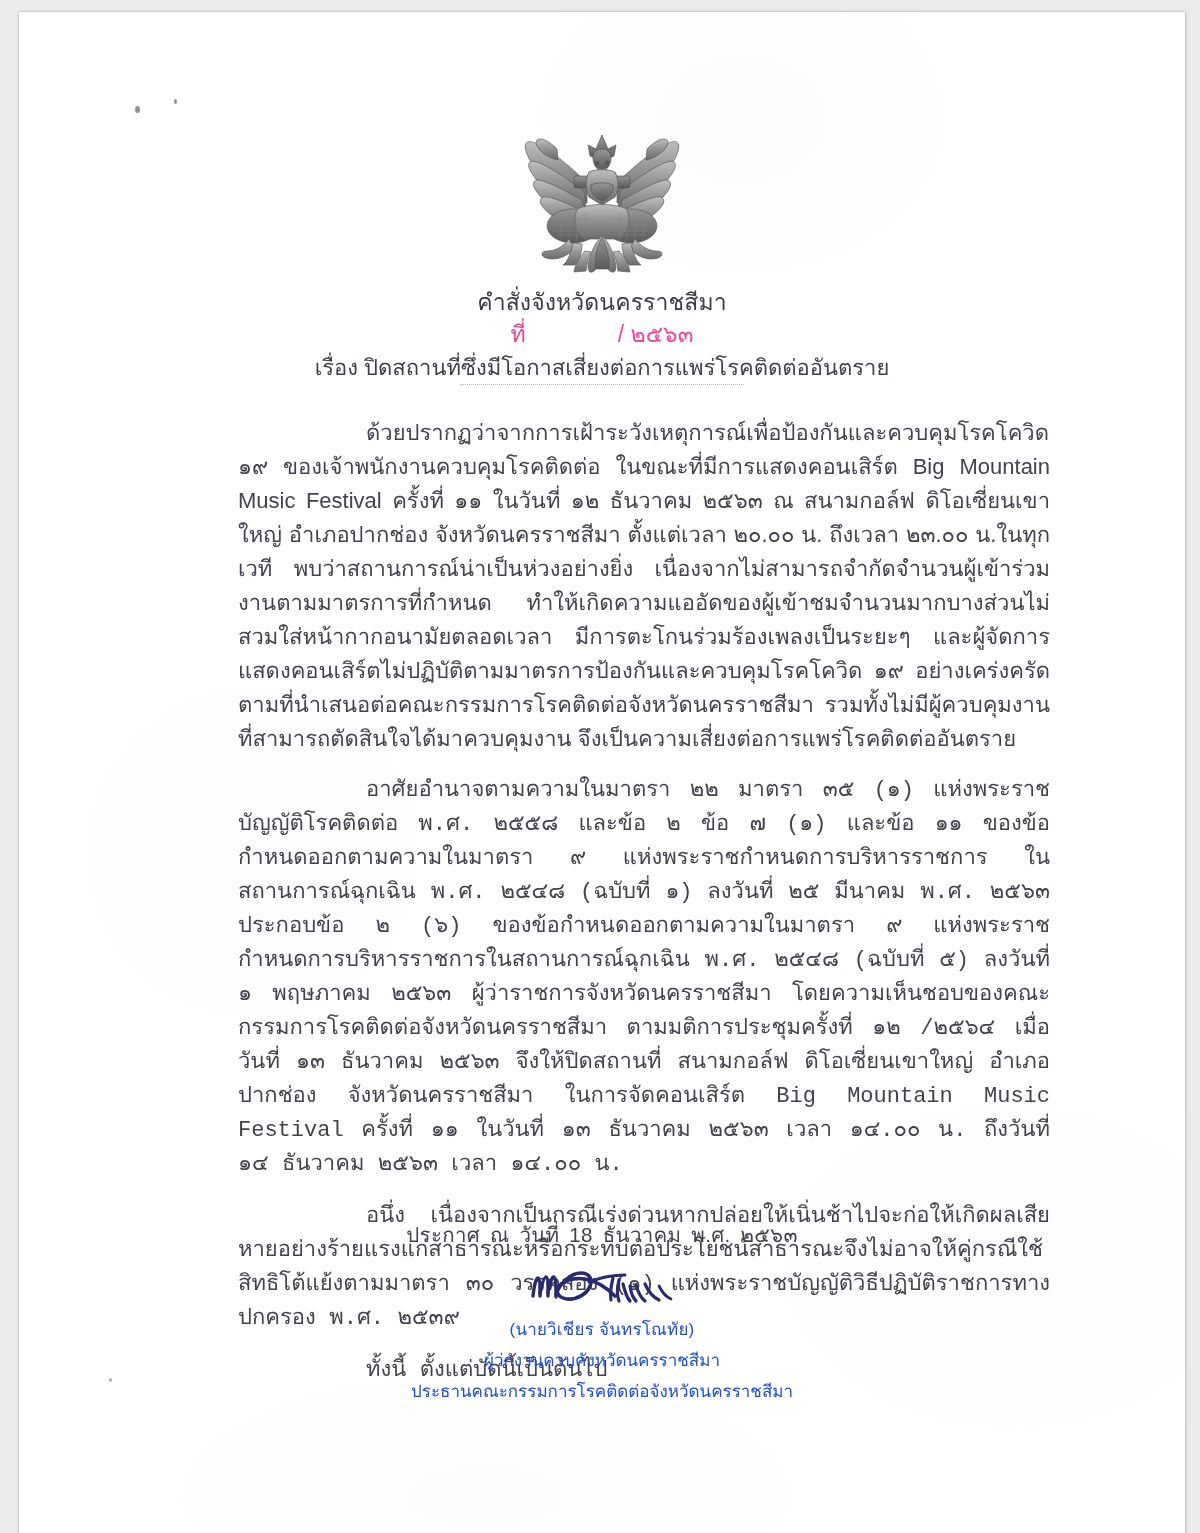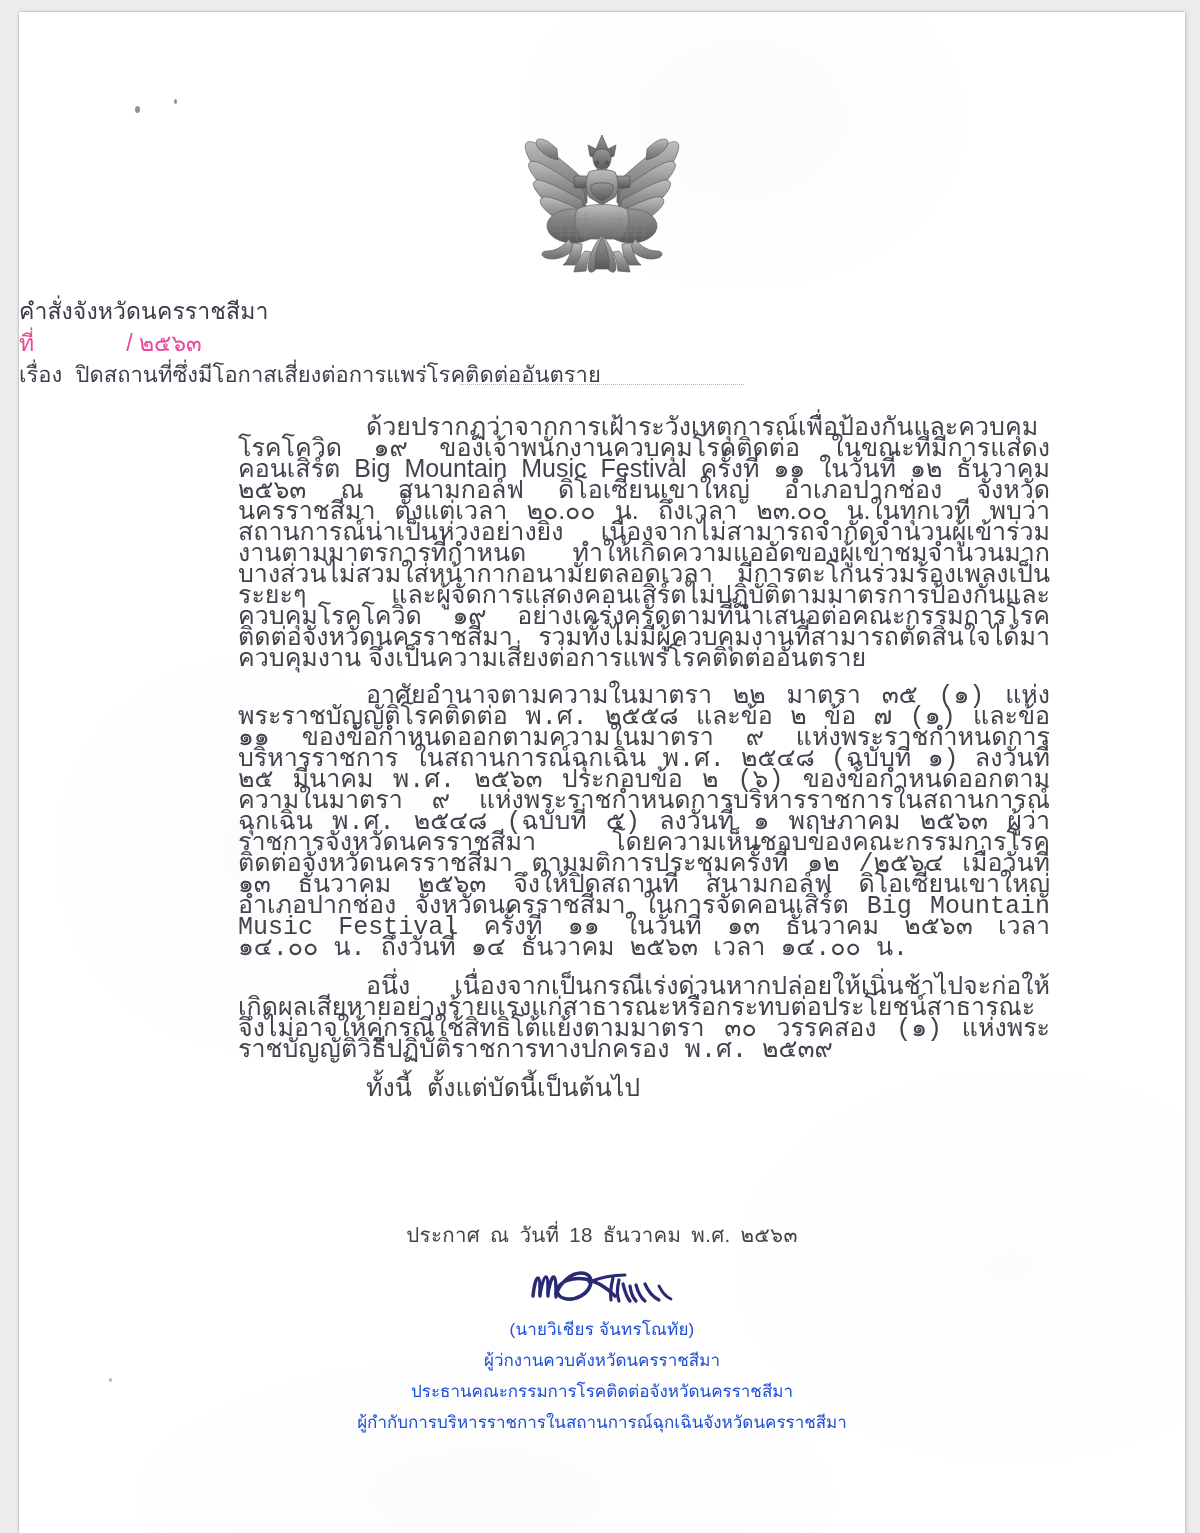--- a/index.html
+++ b/index.html
@@ -74,43 +74,42 @@
     height: 152px;
     opacity: .93;
     filter: grayscale(100%) contrast(104%);
   }
 
   
   #heading {
     position: absolute;
     left: 0;
     right: 0;
-    top: 284px;
-    text-align: left;
+    top: 275px;
+    text-align: center;
     color: #404049;
   }
   .th { font-family: "Liberation Sans", "DejaVu Sans", sans-serif; }
 
   #order-title {
     font-size: 23px;
     line-height: 31px;
     letter-spacing: .1px;
     color: #3c3c46;
   }
   #order-number-row {
     font-size: 23px;
     line-height: 33px;
     color: #ec4899;
   }
   #order-number-row .numlabel { margin-right: 92px; }
   #subject-line {
     font-size: 22px;
     line-height: 34px;
     color: #3f3f4a;
-    font-family: Liberation Mono, monospace;
   }
   #rule-wrap {
     position: absolute;
     left: 0;
     right: 0;
     top: 372px;
     display: flex;
     justify-content: center;
   }
   #heading-rule {
@@ -122,22 +121,22 @@
 
   
   #content {
     position: absolute;
     left: 219px;
     top: 404px;
     width: 812px;
     color: #43434d;
   }
   .para {
-    font-size: 25px;
-    line-height: 21px;
+    font-size: 22px;
+    line-height: 34px;
     text-align: justify;
     text-justify: inter-word;
     text-indent: 128px;
     margin: 0;
     word-spacing: .2px;
   }
   .para.last-line-left { text-align-last: left; }
   .para + .para { margin-top: 18px; font-family: Liberation Mono, monospace; }
 
   
@@ -303,18 +302,17 @@
             <path d="M103 20 C104 27 106 32 109 35" stroke-width="3.2"></path>
             <path d="M109 19 C111 26 114 32 118 35" stroke-width="3.2"></path>
             <path d="M118 18 C121 25 126 31 132 34" stroke-width="3.2"></path>
             <path d="M132 20 C135 26 139 31 144 33" stroke-width="2.8"></path>
           </g>
         </svg>
 
         <div class="sign-line th" id="signer-name">(นายวิเชียร จันทรโณทัย)</div>
         <div class="sign-line th">ผู้ว่กงานควบคังหวัดนครราชสีมา</div>
         <div class="sign-line th">ประธานคณะกรรมการโรคติดต่อจังหวัดนครราชสีมา</div>
-        <div class="sign-line th">ผู้กำกับการบริหารราชการในสถานการณ์ฉุกเฉินจังหวัดนครราชสีมา</div>
       </div>
 
     </div>
   </div>
 </div>
 
 </body></html>

